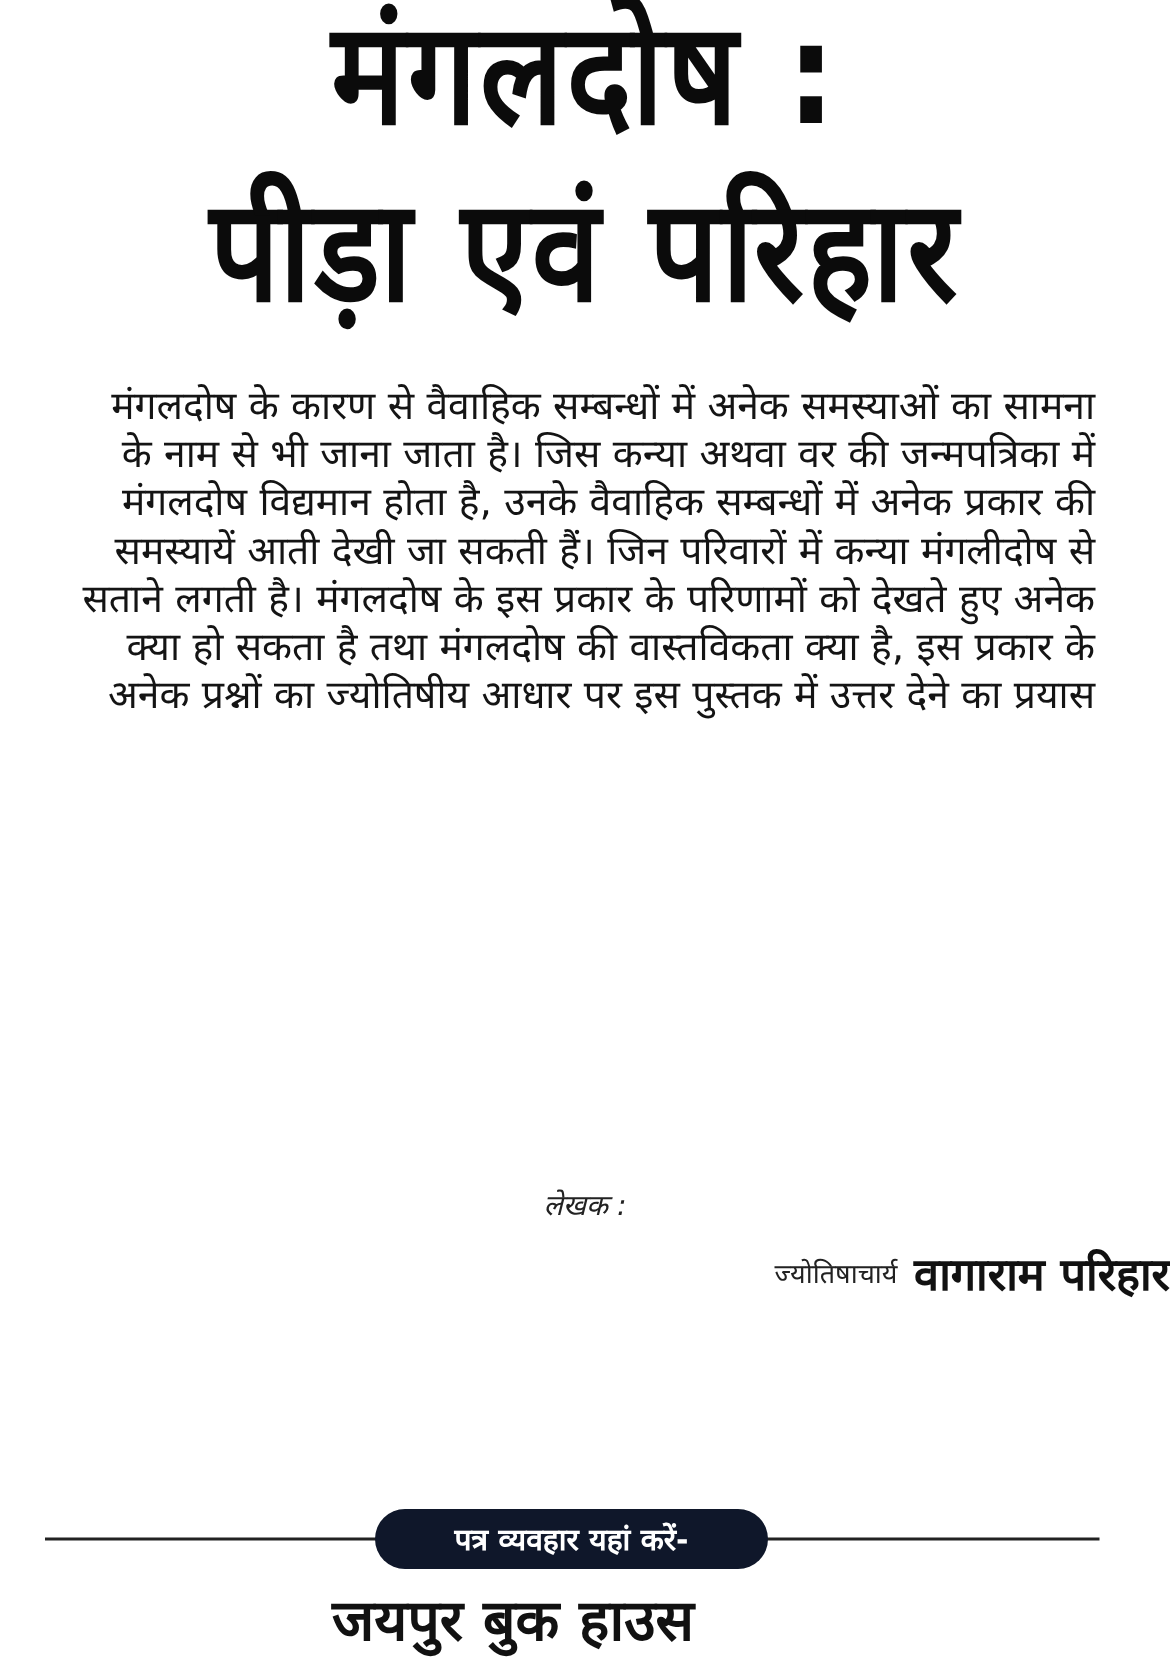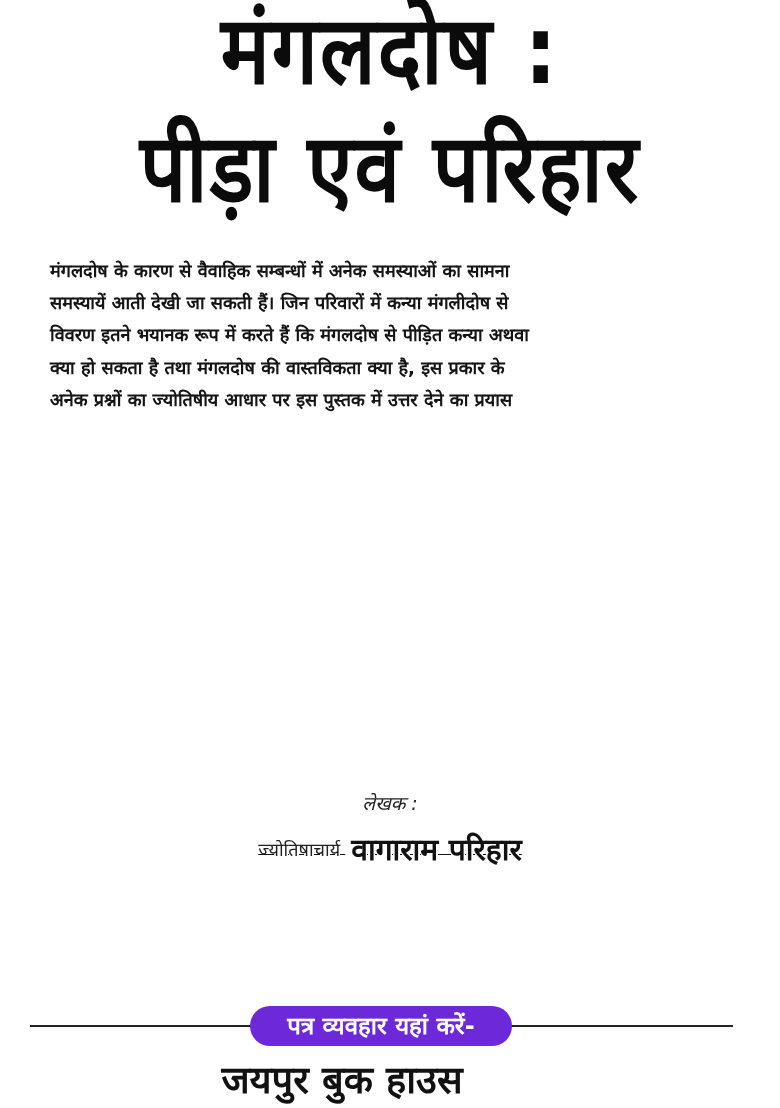--- a/index.html
+++ b/index.html
@@ -9,60 +9,61 @@
     }
     .title {
       position: absolute; left: 0; width: 780px; text-align: center;
       font-family: "DejaVu Sans", sans-serif; font-weight: bold;
       color: #0b0b0b; line-height: 1; letter-spacing: 2px;
     }
     .title-1 { top: 10px; font-size: 82px; transform: scaleY(1.15); }
     .title-2 { top: 128px; font-size: 82px; transform: scaleY(1.15); }
     .blurb {
       position: absolute; left: 50px; top: 255px; width: 680px;
-      text-align: left; font-size: 18px; font-weight: bold;
+      text-align: right; font-size: 26px; font-weight: normal;
       line-height: 32.2px; color: #141414;
     }
     .blurb .line { display: block; white-space: nowrap; }
     .author-label {
       position: absolute; top: 790px; left: 0; width: 780px; text-align: center;
       font-size: 19px; font-style: italic; color: #222;
     }
     .author {
-      position: absolute; top: 828px; left: 0; width: 780px; text-align: center;
+      position: absolute; top: 828px; left: 0; width: 780px; text-align: right;
       white-space: nowrap;
-      text-decoration: underline;
     }
     .author .prefix { font-size: 18px; color: #222; vertical-align: middle; }
     .author .name { font-size: 30px; font-weight: bold; color: #111; vertical-align: middle; margin-left: 6px; }
     .rule {
       position: absolute; top: 1025px; height: 2px; background: #222;
     }
     .rule-left { left: 30px; width: 225px; }
     .rule-right { left: 505px; width: 228px; }
     .pill {
       position: absolute; top: 1006px; left: 250px; width: 262px; height: 40px;
-      background: #6d28d9; color: #fff; border-radius: 20px;
-      text-align: center; line-height: 40px; font-size: 24px; font-weight: bold;
+      background: #0f172a; color: #fff; border-radius: 20px;
+      text-align: center; line-height: 40px; font-size: 20px; font-weight: bold;
     }
     .publisher {
       position: absolute; top: 1052px; left: 0; width: 684px; text-align: center;
       font-size: 38px; font-weight: bold; color: #111;
     }
   </style>
 </head>
 <body>
 
 <div class="title title-1">मंगलदोष :</div>
 <div class="title title-2">पीड़ा एवं परिहार</div>
 
 <div class="blurb">
   <span class="line">मंगलदोष के कारण से वैवाहिक सम्बन्धों में अनेक समस्याओं का सामना</span>
+  <span class="line">के नाम से भी जाना जाता है। जिस कन्या अथवा वर की जन्मपत्रिका में</span>
+  <span class="line">मंगलदोष विद्यमान होता है, उनके वैवाहिक सम्बन्धों में अनेक प्रकार की</span>
   <span class="line">समस्यायें आती देखी जा सकती हैं। जिन परिवारों में कन्या मंगलीदोष से</span>
-  <span class="line">विवरण इतने भयानक रूप में करते हैं कि मंगलदोष से पीड़ित कन्या अथवा</span>
+  <span class="line">सताने लगती है। मंगलदोष के इस प्रकार के परिणामों को देखते हुए अनेक</span>
   <span class="line">क्या हो सकता है तथा मंगलदोष की वास्तविकता क्या है, इस प्रकार के</span>
   <span class="line">अनेक प्रश्नों का ज्योतिषीय आधार पर इस पुस्तक में उत्तर देने का प्रयास</span>
 </div>
 
 <div class="author-label">लेखक :</div>
 <div class="author">
   <span class="prefix">ज्योतिषाचार्य</span>
   <span class="name">वागाराम परिहार</span>
 </div>
 

